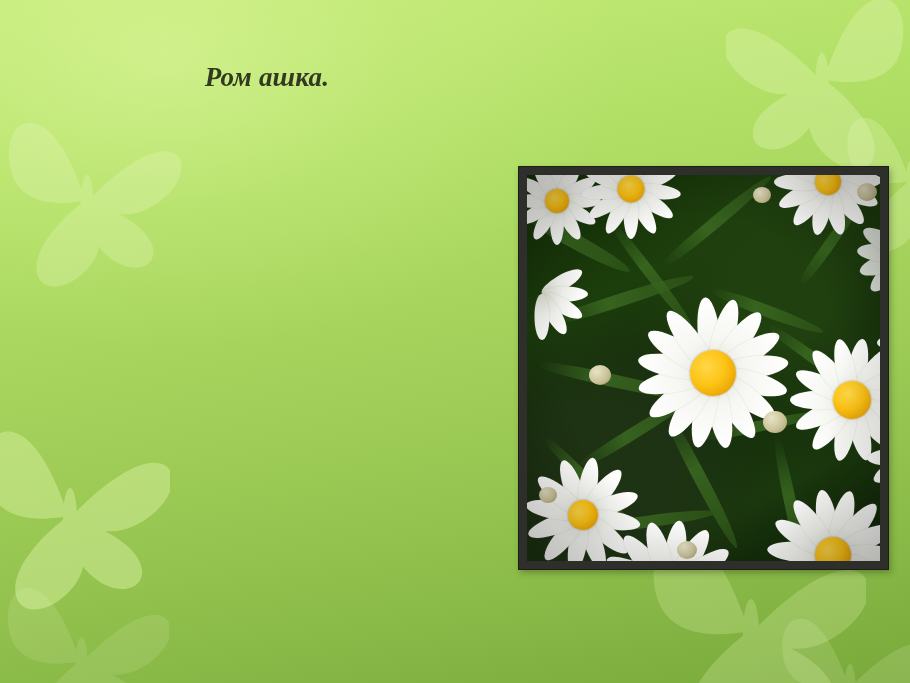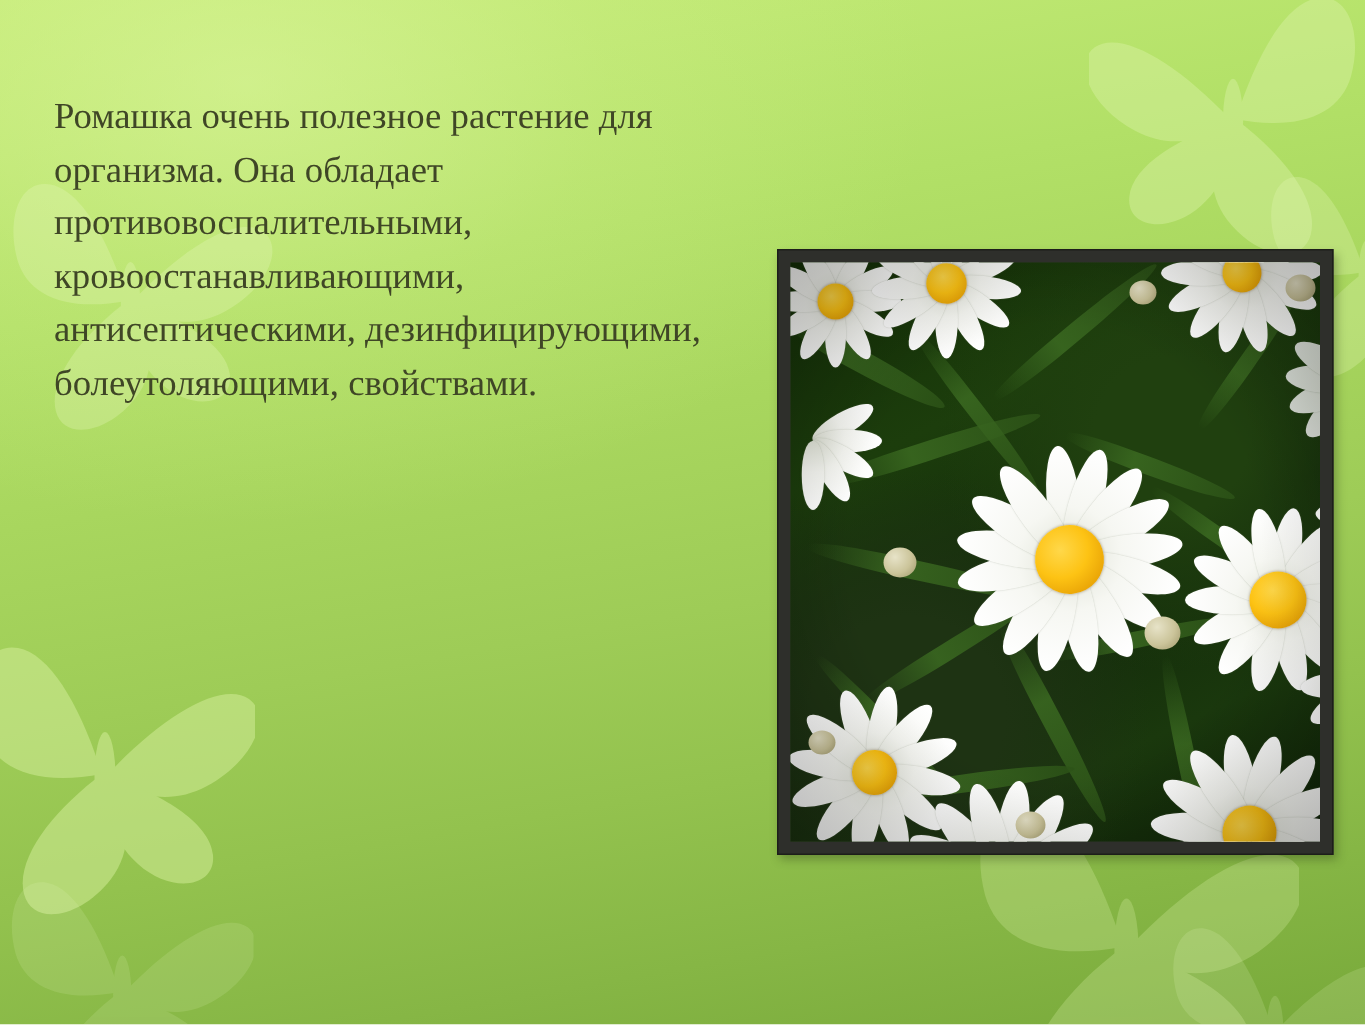--- a/index.html
+++ b/index.html
@@ -221,21 +221,21 @@
         <path d="M98 96 C84 52 64 16 42 12 C20 8 10 36 18 66 C26 94 56 104 98 96 Z"></path>
         <path d="M98 96 C66 120 40 152 46 176 C52 198 84 192 104 166 C122 142 114 114 98 96 Z"></path>
         <path d="M102 96 C140 56 178 34 196 46 C212 58 198 88 168 104 C142 118 116 110 102 96 Z"></path>
         <path d="M102 98 C136 108 170 128 172 150 C174 172 144 176 122 156 C104 140 98 116 102 98 Z"></path>
         <ellipse cx="100" cy="98" rx="7" ry="30"></ellipse>
       </g>
     </svg>
   </div>
 
   <div id="text-block">
-    <p id="body-text">Ромашка очень полезное растение для организма. Она обладает противовоспалительными, кровоостанавливающими, антисептическими, дезинфицирующими, болеутоляющими, свойствами.</p>
+    <h1 id="slide-title">Ром ашка.</h1>
   </div>
 
   <div id="photo-frame">
     <div id="photo">
 
       <div class="leaf" style="left:-10px; top:60px;  width:120px; height:15px; transform:rotate(28deg);"></div>
       <div class="leaf" style="left:20px;  top:118px; width:150px; height:13px; transform:rotate(-18deg);"></div>
       <div class="leaf" style="left:60px;  top:95px;  width:130px; height:11px; transform:rotate(52deg);"></div>
       <div class="leaf" style="left:120px; top:40px;  width:140px; height:12px; transform:rotate(-40deg);"></div>
       <div class="leaf" style="left:180px; top:130px; width:120px; height:12px; transform:rotate(20deg);"></div>

